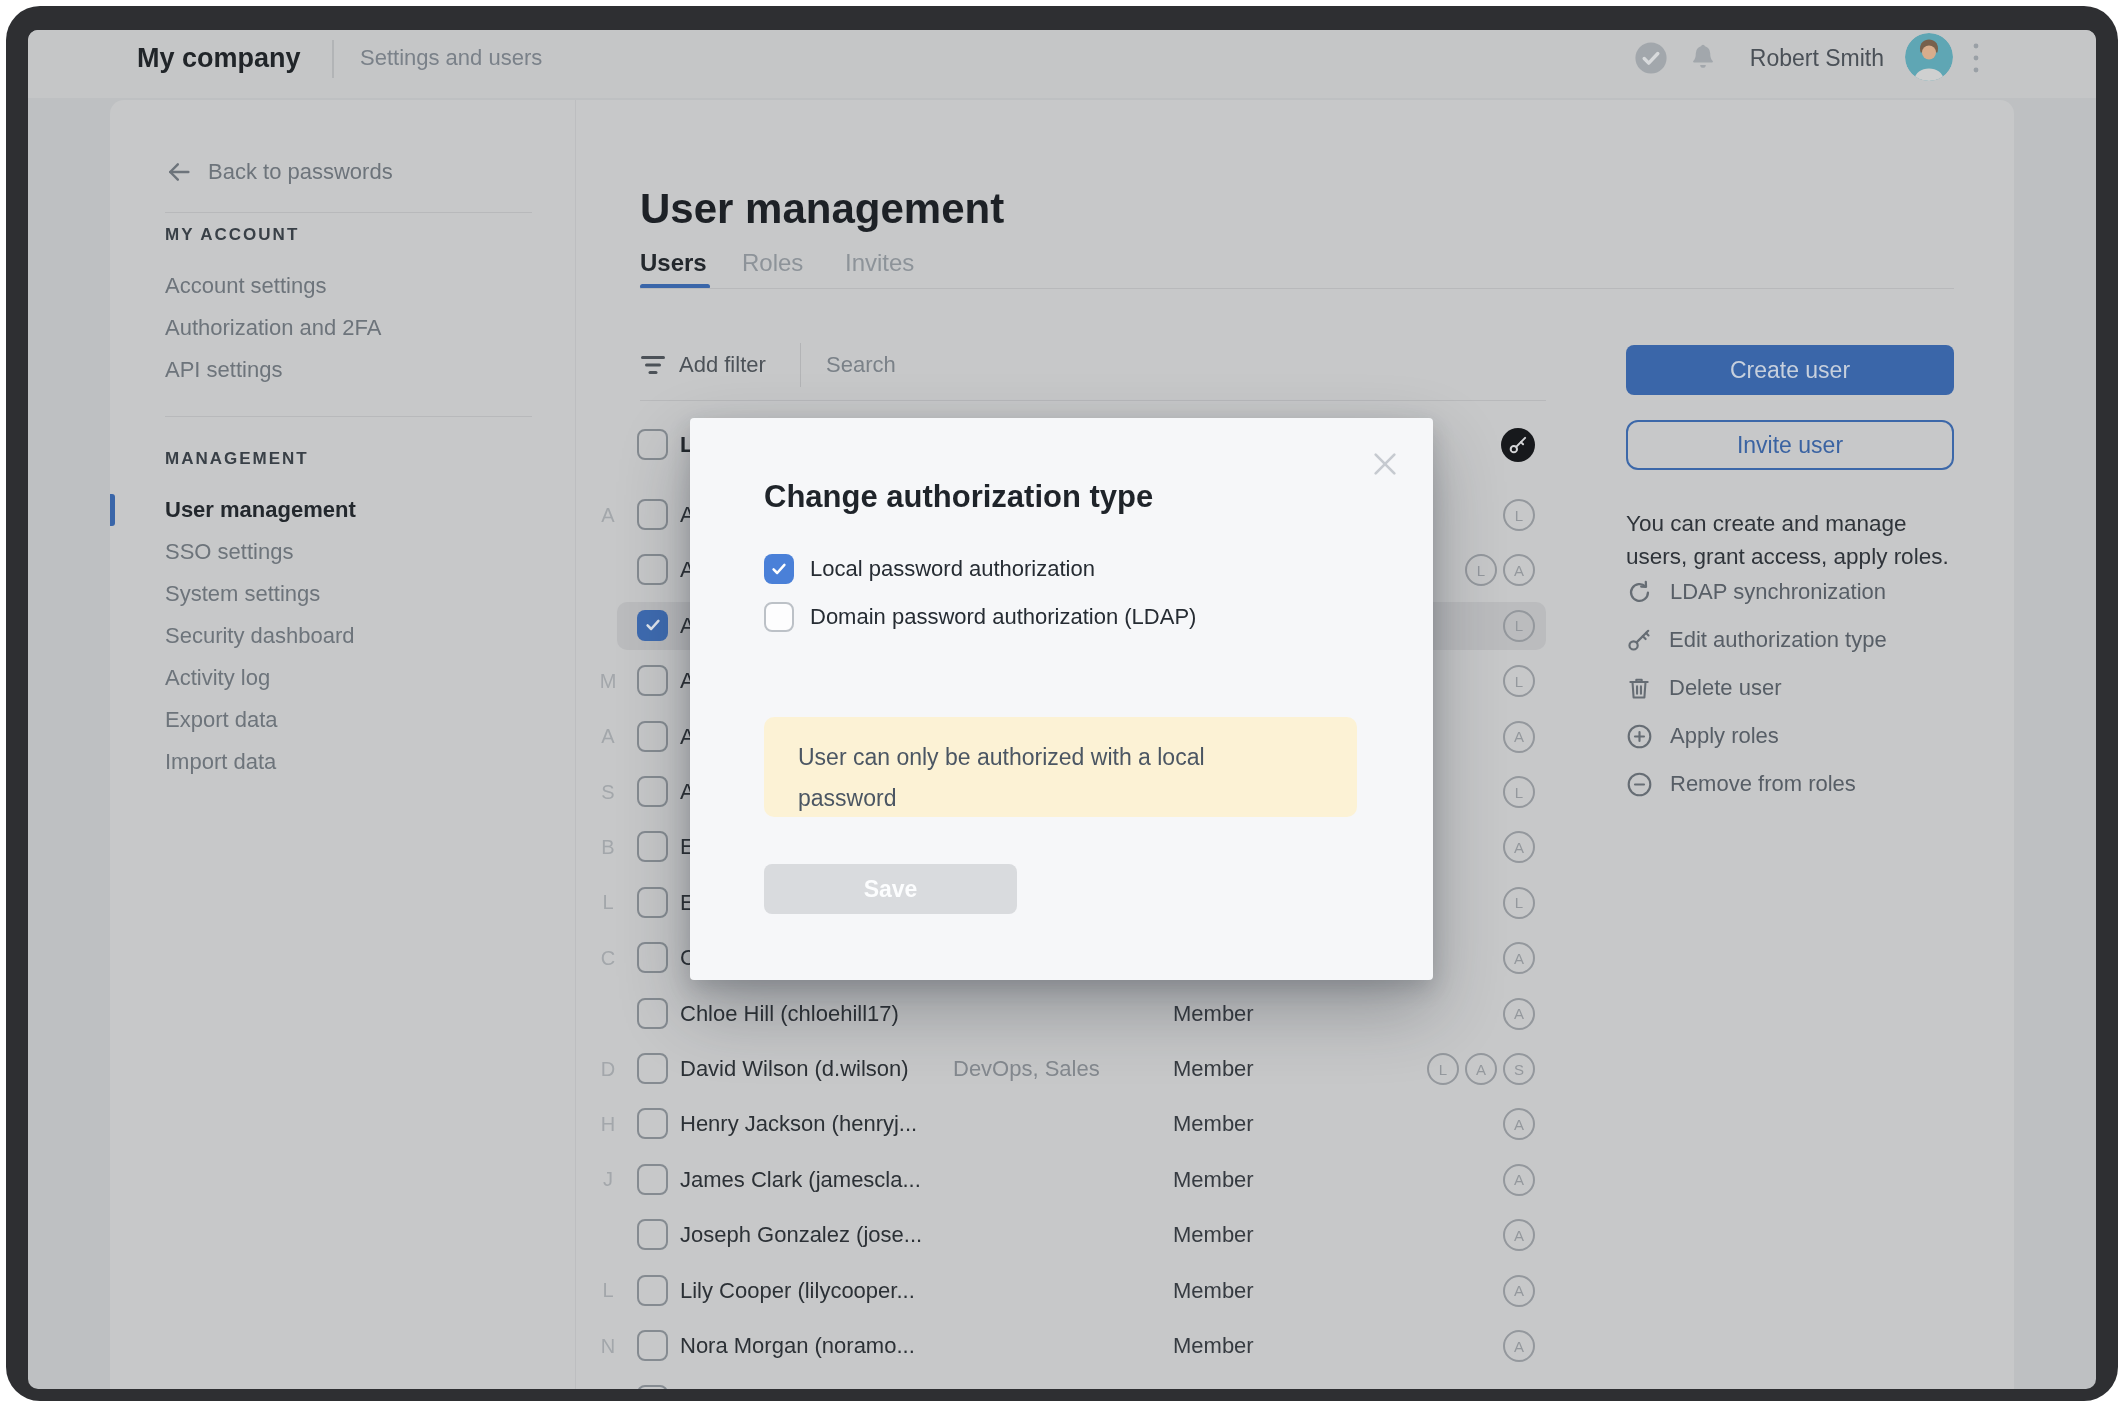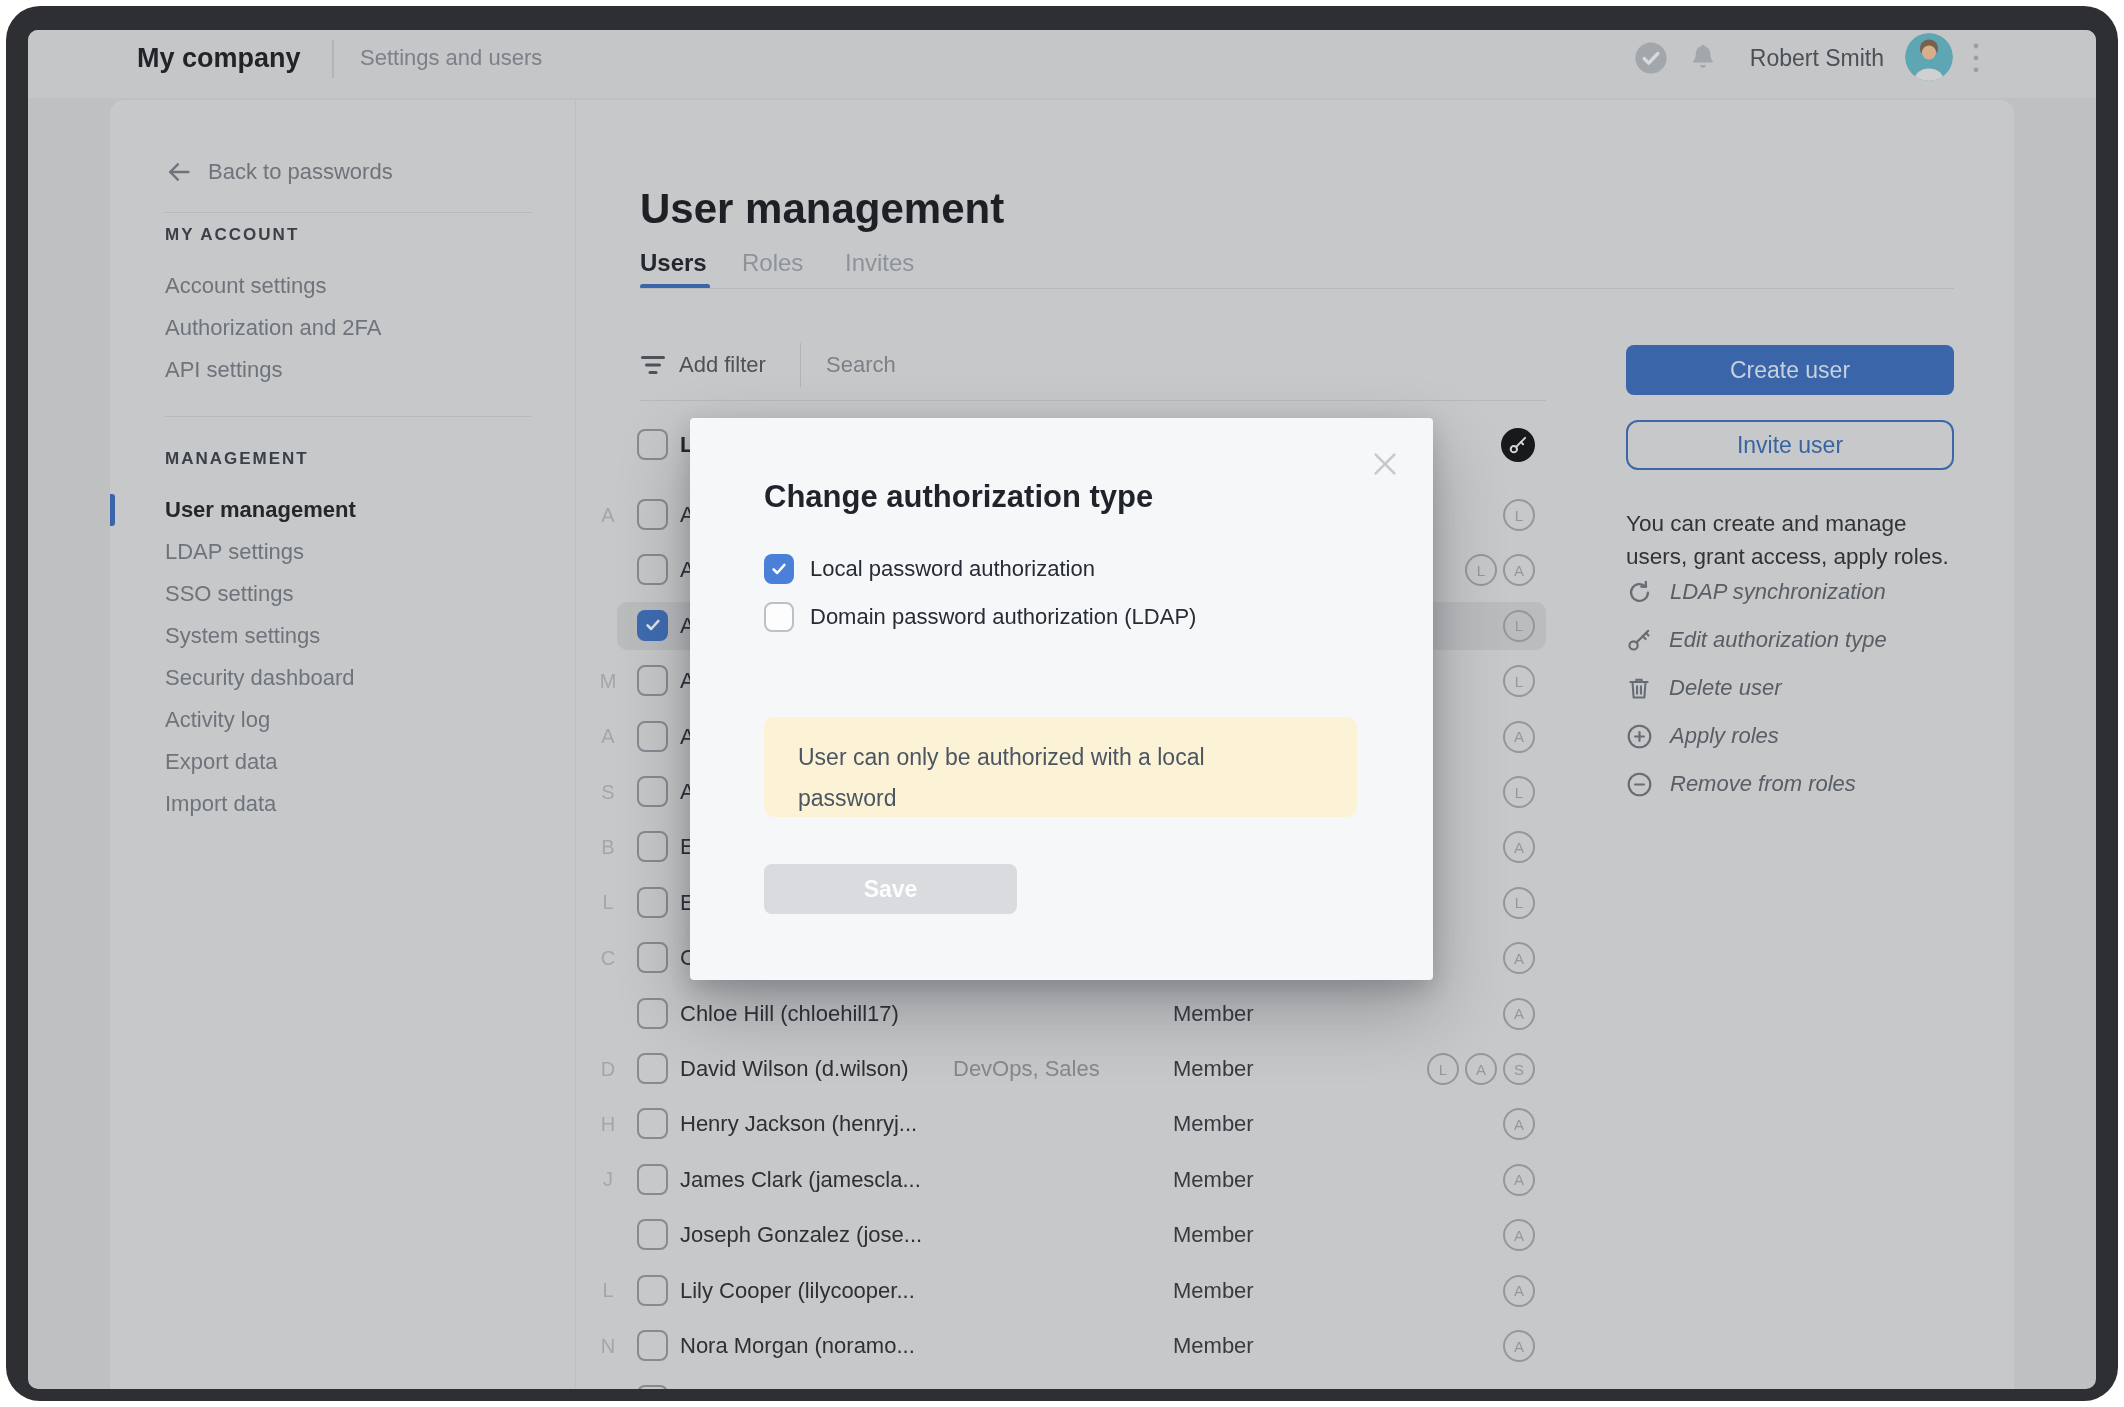--- a/index.html
+++ b/index.html
@@ -85,21 +85,21 @@
 
   
   .panel{position:absolute;left:1516px;top:0;width:328px;}
   .btn-create{position:absolute;left:0;top:245px;width:328px;height:50px;background:#3a66a9;
     color:#c7d0dd;font-size:23px;border:none;border-radius:8px;cursor:pointer;font-family:inherit;}
   .btn-invite{position:absolute;left:0;top:320px;width:328px;height:50px;background:transparent;
     color:#3a63a2;font-size:23px;border:2px solid #3c68a9;border-radius:12px;cursor:pointer;font-family:inherit;}
   .panel-desc{position:absolute;left:0;top:384px;width:340px;font-size:22.5px;line-height:33px;color:#2f343a;}
   .panel-actions{position:absolute;left:0;top:468px;width:340px;}
   .pa-item{height:48px;display:flex;align-items:center;gap:17px;color:#575e66;font-size:22px;
-    cursor:pointer;white-space:nowrap;font-style:italic;}
+    cursor:pointer;white-space:nowrap;}
   .pa-item .pa-ic{color:#666d74;display:flex;}
 
   
   .modal{position:absolute;left:662px;top:388px;width:743px;height:562px;background:#f6f7f9;
     border-radius:4px;box-shadow:0 30px 70px rgba(28,33,44,0.30),0 8px 22px rgba(28,33,44,0.18);z-index:10;}
   .modal-close{position:absolute;left:678px;top:29px;width:34px;height:34px;color:#c6cad0;
     display:flex;align-items:center;justify-content:center;cursor:pointer;}
   .modal-title{position:absolute;left:74px;top:61px;font-size:31px;font-weight:bold;color:#1f242a;}
   .modal-options{position:absolute;left:74px;top:127px;}
   .m-option{height:48px;display:flex;align-items:center;gap:16px;cursor:pointer;}
@@ -179,21 +179,20 @@
                 <div class="sb-item">Account settings</div>
                 <div class="sb-item">Authorization and 2FA</div>
                 <div class="sb-item">API settings</div>
               </div>
             </div>
             <div class="sb-section">
               <div class="sb-divider"></div>
               <div class="sb-title">MANAGEMENT</div>
               <div class="sb-items">
                 <div class="sb-item active">User management</div>
-                <div class="sb-item">LDAP settings</div>
                 <div class="sb-item">SSO settings</div>
                 <div class="sb-item">System settings</div>
                 <div class="sb-item">Security dashboard</div>
                 <div class="sb-item">Activity log</div>
                 <div class="sb-item">Export data</div>
                 <div class="sb-item">Import data</div>
               </div>
             </div>
           </div>
       </aside>

